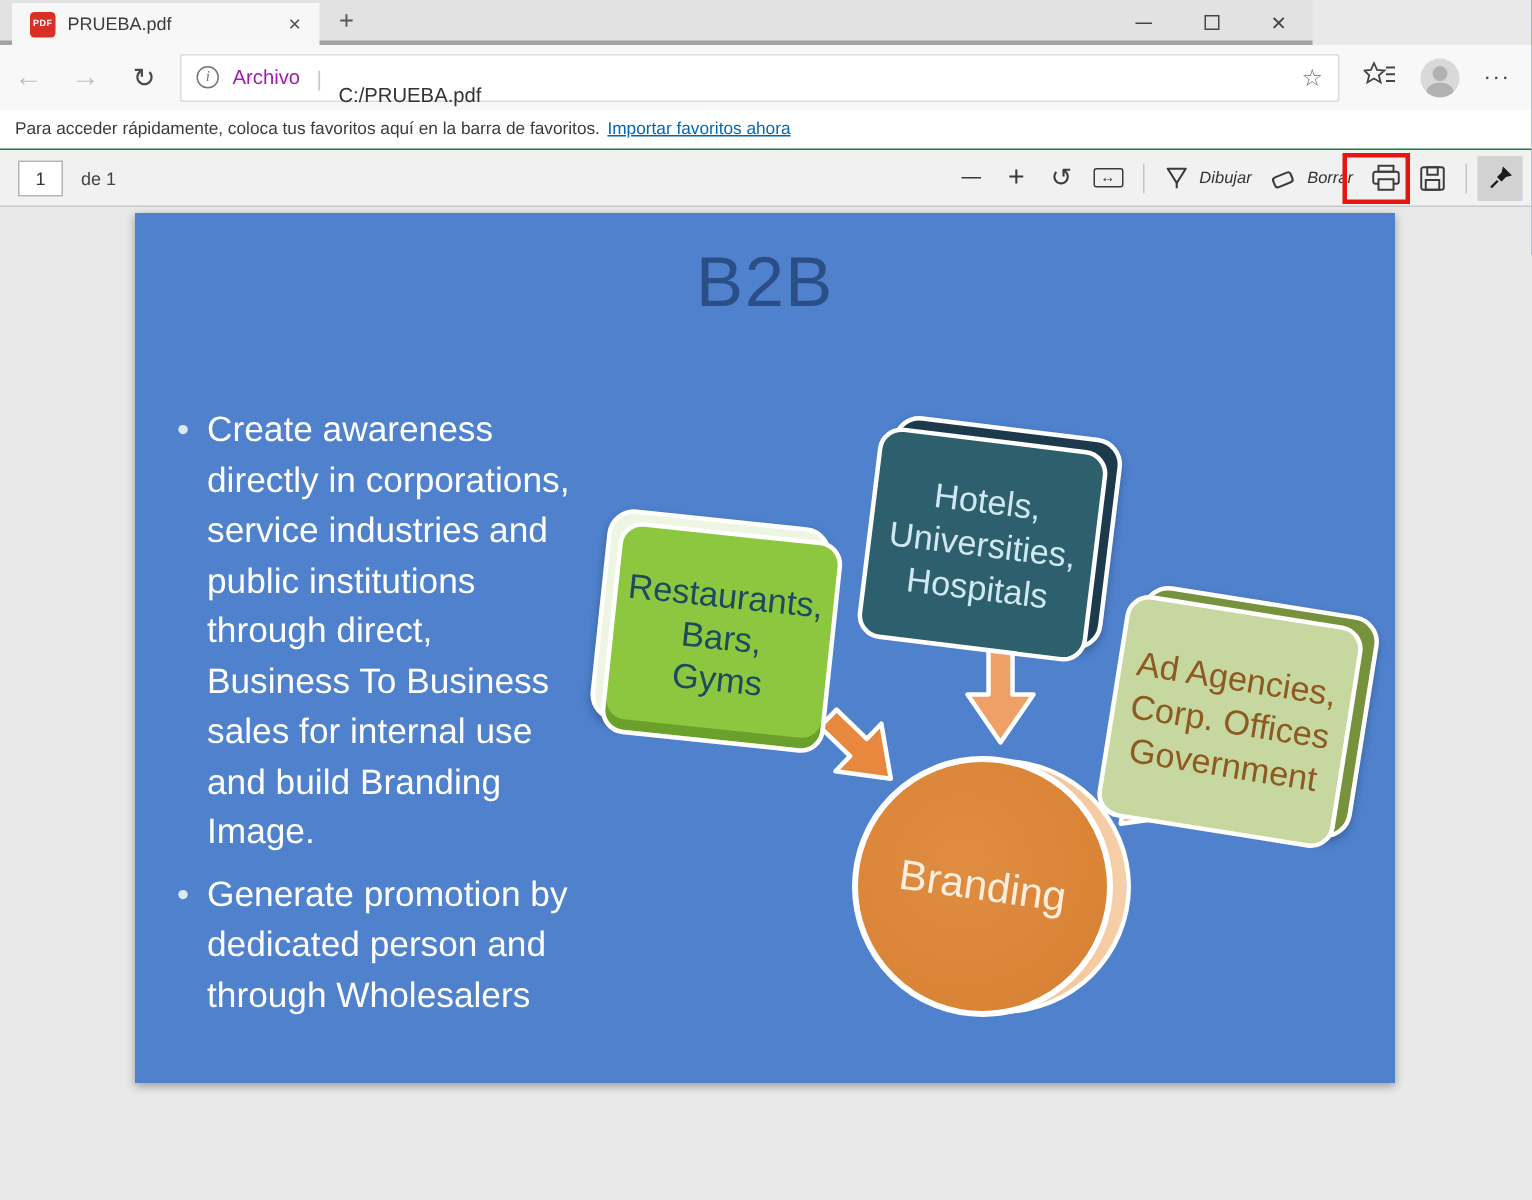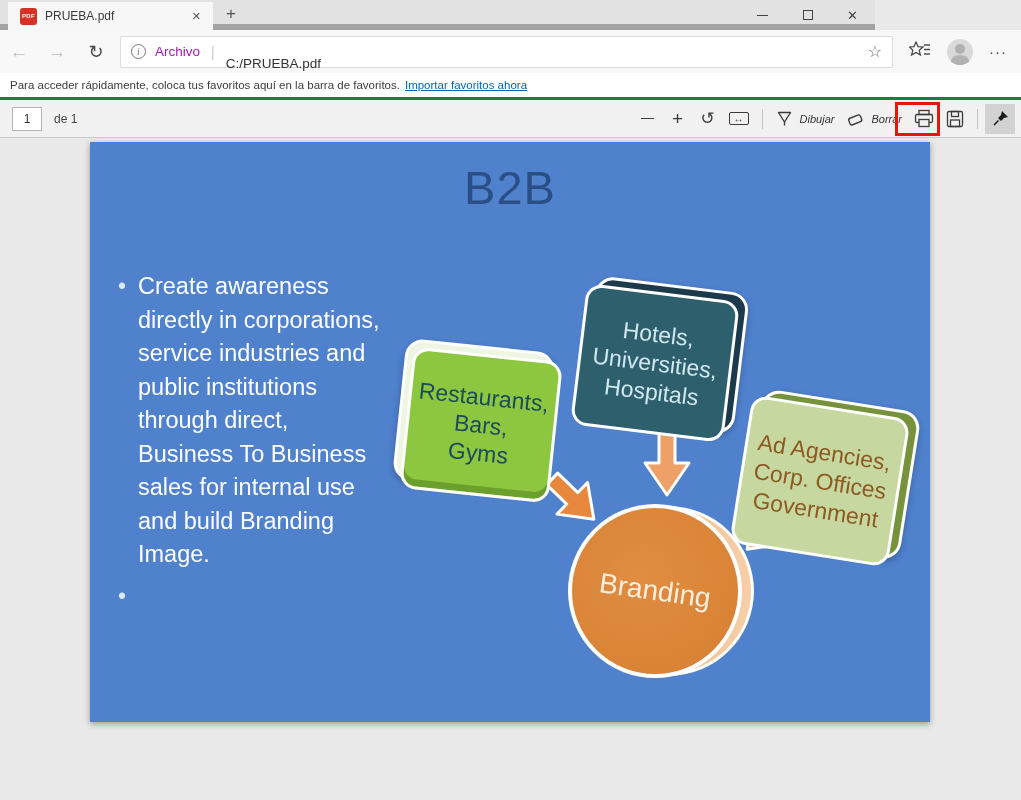--- a/index.html
+++ b/index.html
@@ -1,20 +1,20 @@
 <!DOCTYPE html>
 <html><head>
 <meta charset="utf-8">
 <style>
   * { margin:0; padding:0; box-sizing:border-box; }
   html,body { width:1021px; height:800px; }
   body { font-family:"Liberation Sans", sans-serif; position:relative; background:#e9e9e9; overflow:hidden; }
 
   
-  .titlebar { position:absolute; left:0; top:0; width:875px; height:30px; background:#e2e2e2; border-bottom:6px solid #a3a3a3; }
+  .titlebar { position:absolute; left:0; top:0; width:875px; height:30px; background:#e2e2e2; border-bottom:3px solid #a3a3a3; }
   .tab { position:absolute; left:8px; top:2px; width:205px; height:28px; background:#f7f7f7; display:flex; align-items:center; padding:0 8px 0 12px; }
   .tab-pdf-ico { width:17px; height:17px; background:#d93025; border-radius:3px; color:#fff; font-size:6px; font-weight:bold; display:flex; align-items:center; justify-content:center; letter-spacing:.3px; }
   .tab-title { font-size:12px; color:#3c3c3c; margin-left:8px; flex:1; white-space:nowrap; overflow:hidden; }
   .tab-close { font-size:11px; color:#555; padding:2px 4px; cursor:default; }
   .newtab { position:absolute; left:220px; top:4px; font-size:17px; color:#555; font-weight:300; padding:0 6px; }
   .wincontrols { position:absolute; right:0; top:0; height:30px; display:flex; }
   .winbtn { width:45px; height:30px; display:flex; align-items:center; justify-content:center; color:#444; }
   .glyph-min { width:11px; height:1px; background:#444; display:block; }
   .glyph-max { width:10px; height:10px; border:1px solid #444; display:block; }
   .glyph-close { font-size:13px; line-height:1; }
@@ -29,21 +29,21 @@
   .addr-sep { color:#c9c9c9; margin:0 11px; font-size:14px; }
   .addr-url { font-size:13.5px; color:#333; flex:1;margin-top:24px; }
   .star-ico { color:#6d6d6d; font-size:16px; }
   .nav-right { display:flex; align-items:center; gap:16px; padding-right:14px; }
   .avatar { width:26px; height:26px; background:#d9d9d9; border-radius:50%; position:relative; overflow:hidden; }
   .avatar::before { content:""; position:absolute; left:8px; top:5px; width:10px; height:10px; background:#b1b1b1; border-radius:50%; }
   .avatar::after { content:""; position:absolute; left:4px; top:16px; width:18px; height:12px; background:#b1b1b1; border-radius:50% 50% 0 0; }
   .dots { font-size:15px; color:#444; letter-spacing:1px; }
 
   
-  .favbar { position:absolute; left:0; top:73px; width:1021px; height:27px; background:#fff; border-bottom:3px solid #15803d; display:flex; align-items:center; padding:0 10px; font-size:11.5px; color:#3b3b3b; }
+  .favbar { position:absolute; left:0; top:73px; width:1021px; height:27px; background:#fff; border-bottom:1px solid #15803d; display:flex; align-items:center; padding:0 10px; font-size:11.5px; color:#3b3b3b; }
   .favbar a { color:#0067b8; text-decoration:underline; margin-left:5px; }
 
   
   .pdfbar { position:absolute; left:0; top:100px; width:1021px; height:38px; background:#f1f1f1; border-bottom:1px solid #c9c9c9; display:flex; align-items:center; }
   .pageinput { width:30px; height:24px; margin-left:12px; border:1px solid #b5b5b5; background:#fff; text-align:center; font-size:12px; color:#333; font-family:"Liberation Sans",sans-serif; }
   .pagetotal { font-size:12px; color:#444; margin-left:12px; }
   .pdf-right { margin-left:auto; display:flex; align-items:center; padding-right:6px; }
   .tbtn { height:30px; min-width:30px; display:flex; align-items:center; justify-content:center; color:#3b3b3b; font-size:12.5px; gap:7px; padding:0 6px; }
   .tbtn svg { display:block; }
   .tsep { width:1px; height:20px; background:#c4c4c4; margin:0 7px; }
@@ -209,20 +209,23 @@
 service industries and
 public institutions
 through direct,
 Business To Business
 sales for internal use
 and build Branding
 Image.</span>
       </div>
       <div class="bullet" data-interactable="false">
         <span class="dot" data-interactable="false">•</span>
+        <span class="btext" data-interactable="false">Generate promotion by
+dedicated person and
+through Wholesalers</span>
       </div>
     </div>
 
     <svg class="arrow" data-interactable="false" style="left:549px; top:286px;" width="56" height="72" viewBox="0 0 56 70">
       <polygon points="20,2 36,2 36,34 50,34 28,66 6,34 20,34" fill="#efa066" stroke="#fff" stroke-width="3" stroke-linejoin="round"></polygon>
     </svg>
     <svg class="arrow" data-interactable="false" style="left:455px; top:322px; transform:rotate(-46deg);" width="56" height="70" viewBox="0 0 56 70">
       <polygon points="20,6 36,6 36,34 50,34 28,64 6,34 20,34" fill="#e8883e" stroke="#fff" stroke-width="3" stroke-linejoin="round"></polygon>
     </svg>
     <svg class="arrow" data-interactable="false" style="left:650px; top:352px; transform:rotate(46deg);" width="56" height="70" viewBox="0 0 56 70">

